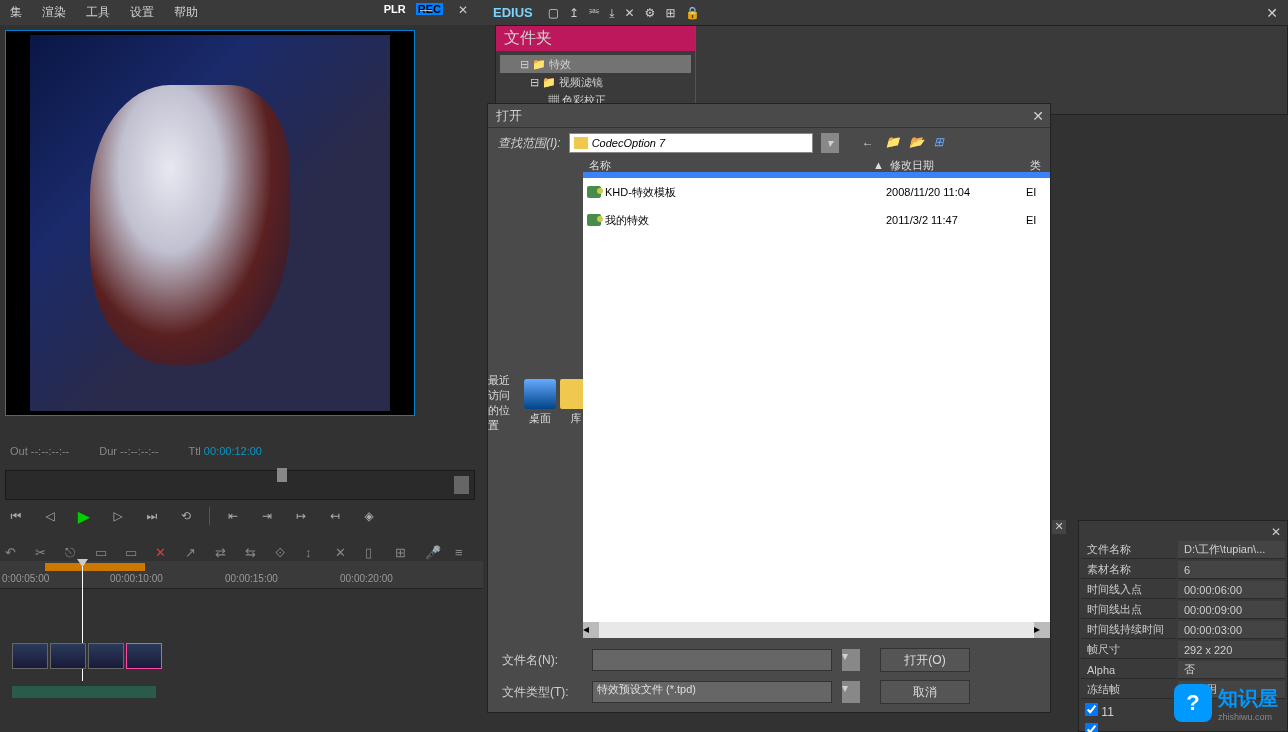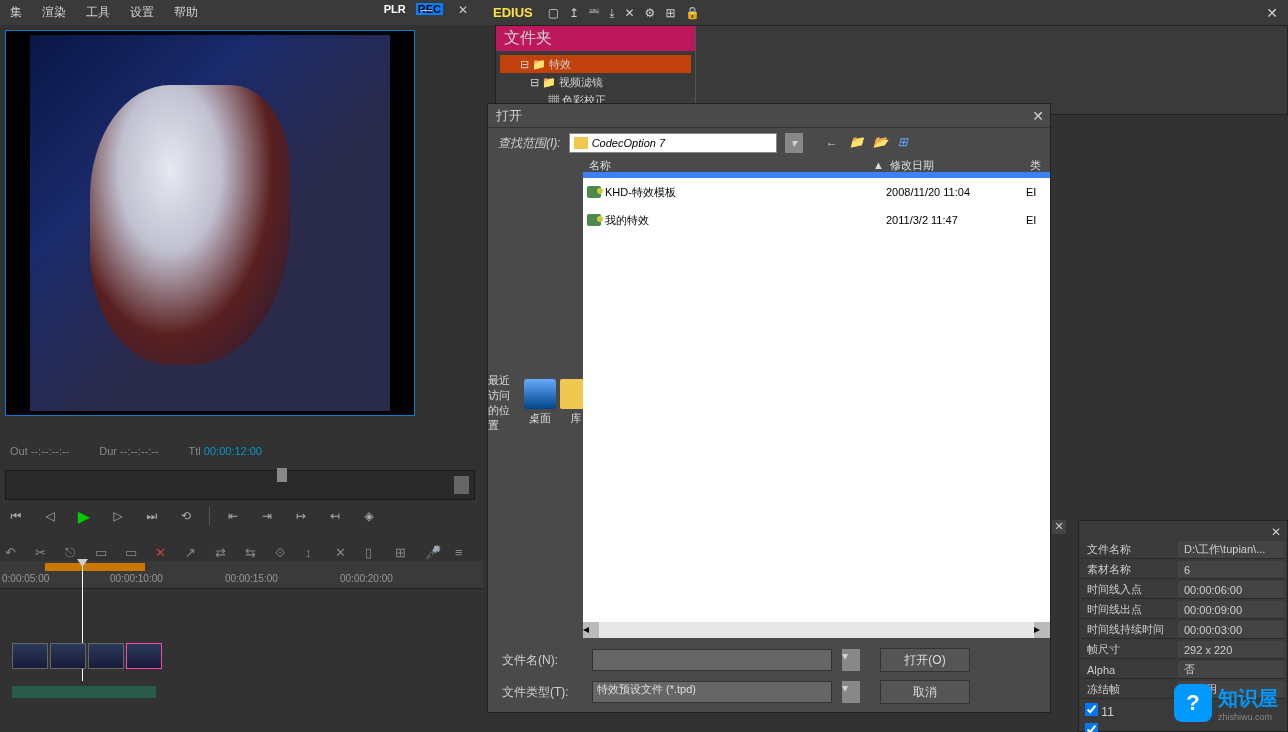--- a/index.html
+++ b/index.html
@@ -42,43 +42,43 @@
 .playhead { position: absolute; top: 0; left: 82px; width: 1px; height: 120px; background: #fff; }
 .playhead::before { content: ''; position: absolute; top: -2px; left: -5px; width: 11px; height: 8px; background: #ccc; clip-path: polygon(0 0, 100% 0, 50% 100%); }
 .track-segment { position: absolute; left: 45px; top: 2px; width: 100px; height: 8px; background: #cc7700; }
 .clips { position: absolute; top: 82px; left: 12px; display: flex; gap: 2px; }
 .clip { width: 36px; height: 26px; border: 1px solid #666; background: linear-gradient(#2a3a5a, #1a1a3a); }
 .clip.sel { border: 1px solid #ff44aa; }
 .track-bar { position: absolute; top: 125px; left: 12px; width: 144px; height: 12px; background: #2a5a4a; }
 
 
 .edius-panel { position: absolute; top: 0; left: 483px; width: 805px; height: 25px; background: #3a3a3a; display: flex; align-items: center; padding: 0 10px; }
-.edius-title { font-weight: bold; font-size: 13px; color: #fde047; margin-right: 15px; }
+.edius-title { font-weight: bold; font-size: 13px; color: #7dd3fc; margin-right: 15px; }
 .edius-icons { display: flex; gap: 10px; }
 .edius-x { position: absolute; right: 10px; font-size: 14px; cursor: pointer; }
 
 .fx-panel { position: absolute; top: 25px; left: 495px; width: 793px; height: 90px; background: #3a3a3a; border: 1px solid #222; display: flex; }
 .fx-tree { width: 200px; border-right: 1px solid #555; }
 .fx-tree-header { background: #be185d; padding: 2px 8px; font-size: 16px; }
 .fx-tree-items { padding: 4px; font-size: 11px; line-height: 18px; }
 .fx-tree-items .it { padding-left: 20px; }
 .fx-tree-items .it2 { padding-left: 40px; }
-.fx-tree-items .sel { background: #c2410c; }
+.fx-tree-items .sel { background: #737373; }
 .fx-preview { flex: 1; padding: 8px; }
 .fx-preview-header { font-size: 11px; color: #aaa; margin-bottom: 4px; }
 .fx-thumb { width: 48px; height: 42px; background: #222; display: flex; align-items: center; justify-content: center; }
 .fx-thumb-inner { width: 30px; height: 28px; border: 3px solid #0cc; background: repeating-linear-gradient(45deg, #0aa, #0aa 3px, #066 3px, #066 6px); }
 
 
 .dialog { position: absolute; top: 103px; left: 487px; width: 564px; height: 610px; background: #4a4a4a; border: 1px solid #222; z-index: 100; }
 .dlg-title { height: 24px; background: #4a4a4a; display: flex; align-items: center; padding: 0 8px; font-size: 13px; border-bottom: 1px solid #333; }
 .dlg-close { position: absolute; right: 6px; top: 4px; font-size: 14px; cursor: pointer; }
 .dlg-lookin { height: 30px; display: flex; align-items: center; padding: 0 10px; gap: 8px; font-style: italic; }
 .dlg-lookin-label { font-size: 12px; }
-.dlg-lookin-combo { width: 208px; height: 20px; background: #fff; border: 1px solid #888; display: flex; align-items: center; padding: 0 4px; font-size: 11px; color: #000; }
+.dlg-lookin-combo { width: 244px; height: 20px; background: #fff; border: 1px solid #888; display: flex; align-items: center; padding: 0 4px; font-size: 11px; color: #000; }
 .dlg-lookin-combo .folder-ico { width: 14px; height: 12px; background: #f0c850; margin-right: 4px; }
 .dlg-lookin-dd { width: 18px; height: 20px; background: #888; display: flex; align-items: center; justify-content: center; }
 .dlg-nav-icons { display: flex; gap: 8px; margin-left: 15px; }
 .dlg-nav-icons span { width: 16px; height: 16px; cursor: pointer; }
 
 .dlg-body { display: flex; height: 480px; }
 .dlg-places { width: 95px; background: #4a4a4a; display: flex; align-items: center; padding-top: 8px; gap: 4px; }
 .place { width: 80px; height: 60px; display: flex; flex-direction: column; align-items: center; justify-content: center; gap: 2px; cursor: pointer; }
 .place-icon { width: 32px; height: 30px; }
 .place-icon.recent { background: linear-gradient(#8ac, #48a); border-radius: 4px; }

